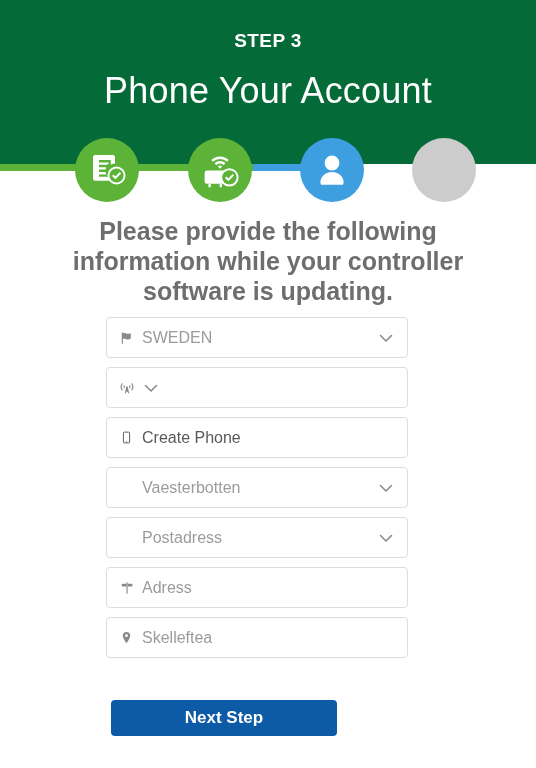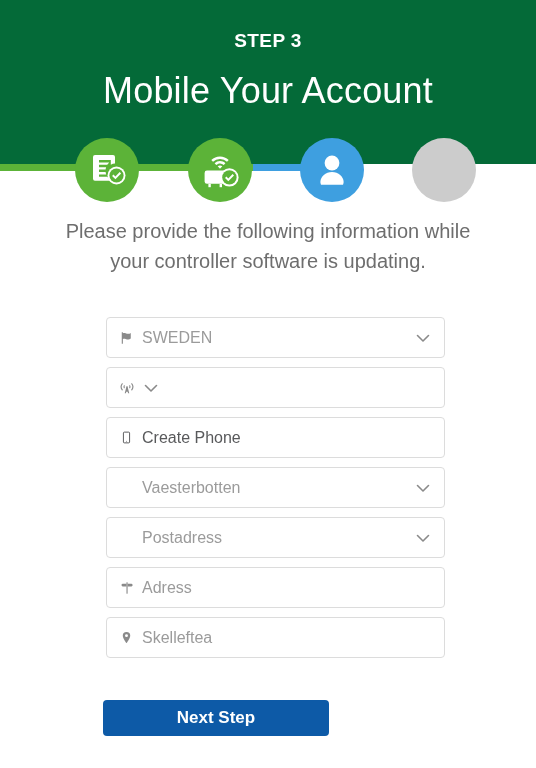--- a/index.html
+++ b/index.html
@@ -80,34 +80,34 @@
 
   .node-icon { width: 40px; height: 40px; display: block; }
 
   
   .instruction {
     position: absolute;
     top: 216px; left: 45px;
     width: 446px;
     text-align: center;
     color: #6e6e6e;
-    font-size: 20px;
+    font-size: 25px;
     line-height: 30px;
-    font-weight: 400;
+    font-weight: 700;
   }
 
   
   .form {
     position: absolute;
     top: 317px; left: 106px;
     width: 339px;
   }
   .field {
     position: relative;
-    width: 339px;
+    width: 302px;
     height: 41px;
     margin-bottom: 9px;
     border: 1px solid #dcdcdc;
     border-radius: 4px;
     background: #ffffff;
     display: flex;
     align-items: center;
     padding: 0 12px;
   }
   .field-icon {
@@ -137,21 +137,21 @@
     color: #8a8a8a;
     display: flex;
     align-items: center;
     justify-content: center;
   }
   .caret svg { display: block; }
 
   
   .btn-wrap {
     position: absolute;
-    top: 700px; left: 4px;
+    top: 700px; left: 12px;
     width: 424px;
     text-align: center;
   }
   .next-btn {
     display: inline-block;
     width: 226px;
     height: 36px;
     line-height: 36px;
     background: #0d5aa7;
     color: #ffffff;
@@ -164,21 +164,21 @@
     padding: 0;
   }
 </style>
 </head>
 <body>
 
 <div id="app">
 
   <div class="header">
     <div class="step-label">STEP 3</div>
-    <div class="page-title">Mobile Your Account</div>
+    <div class="page-title">Phone Your Account</div>
   </div>
 
   <div class="stepper">
     <div class="track">
       <div class="track-seg seg-green"></div>
       <div class="track-seg seg-blue"></div>
       <div class="track-seg seg-grey"></div>
     </div>
 
     <div class="step-node node-1">

